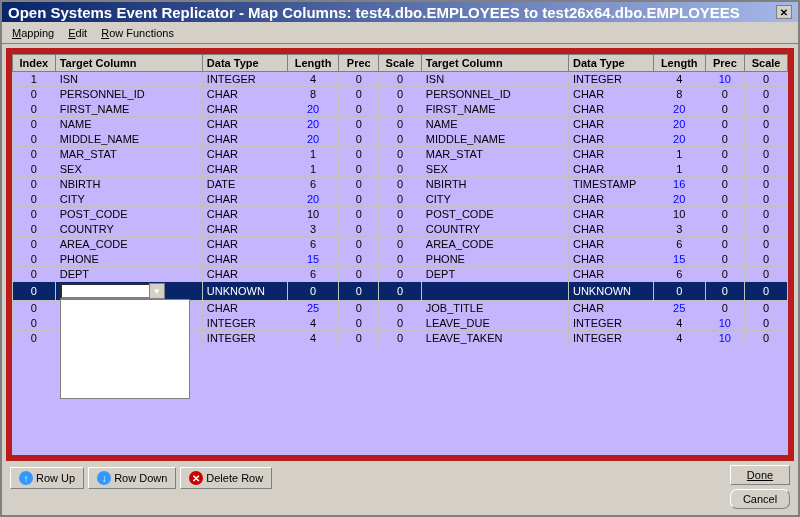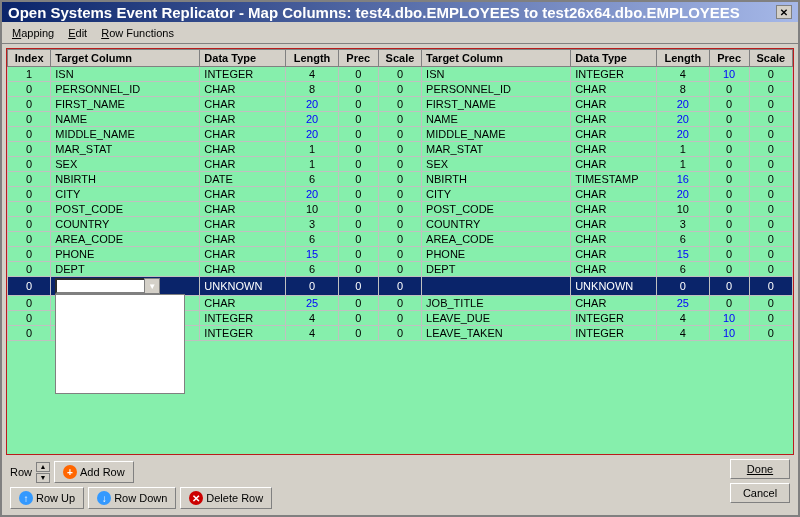--- a/index.html
+++ b/index.html
@@ -65,22 +65,22 @@
     .content-area {
       flex: 1;
       padding: 4px;
       display: flex;
       flex-direction: column;
       overflow: hidden;
     }
     .table-container {
       flex: 1;
       overflow: auto;
-      border: 1px solid #b91c1c;
-      background: #86efac;
+      border: 6px solid #b91c1c;
+      background: #c4b5fd;
       position: relative;
     }
     table {
       border-collapse: collapse;
       width: 100%;
       font-size: 11px;
     }
     thead th {
       background: #d4d0c8;
       border: 1px solid #808080;
@@ -432,49 +432,38 @@
       <td class="col-len" style="text-align:center;">4</td>
       <td class="col-prec" style="text-align:center;"><span style="color:blue">10</span></td>
       <td class="col-scale" style="text-align:center;">0</td>
     </tr>
           </tbody>
       </table>
     </div>
 
     <div class="bottom-area">
       <div class="bottom-left">
-        <div style="display:flex; align-items:center; gap:4px; margin-top:2px;">
-          <span style="font-size:11px;">Row</span>
-          <div style="display:flex; flex-direction:column; gap:1px;">
-            <button style="width:14px; height:10px; font-size:7px; background:#d4d0c8; border:1px solid #808080; cursor:pointer; padding:0; display:flex; align-items:center; justify-content:center;">▲</button>
-            <button style="width:14px; height:10px; font-size:7px; background:#d4d0c8; border:1px solid #808080; cursor:pointer; padding:0; display:flex; align-items:center; justify-content:center;">▼</button>
-          </div>
-          <button class="btn" style="min-width:70px;">
-            <span class="btn-icon btn-orange">+</span>
-            <span>Add Row</span>
-          </button>
-        </div>
         <div style="display:flex; gap:4px; margin-top:2px;">
           <button class="btn" style="min-width:70px;">
             <span class="btn-icon btn-blue">↑</span>
             <span>Row Up</span>
           </button>
           <button class="btn" style="min-width:75px;">
             <span class="btn-icon btn-blue">↓</span>
             <span>Row Down</span>
           </button>
           <button class="btn" style="min-width:80px;">
             <span class="btn-icon btn-red">✕</span>
             <span>Delete Row</span>
           </button>
         </div>
       </div>
       <div class="btn-right">
         <button class="btn" style="min-width:60px;text-decoration:underline;">
           <span>Done</span>
         </button>
-        <button class="btn" style="min-width:60px;">
+        <button class="btn" style="min-width:60px;border-radius:7px;">
           <span>Cancel</span>
         </button>
       </div>
     </div>
   </div>
 </div>
 
 </body></html>

